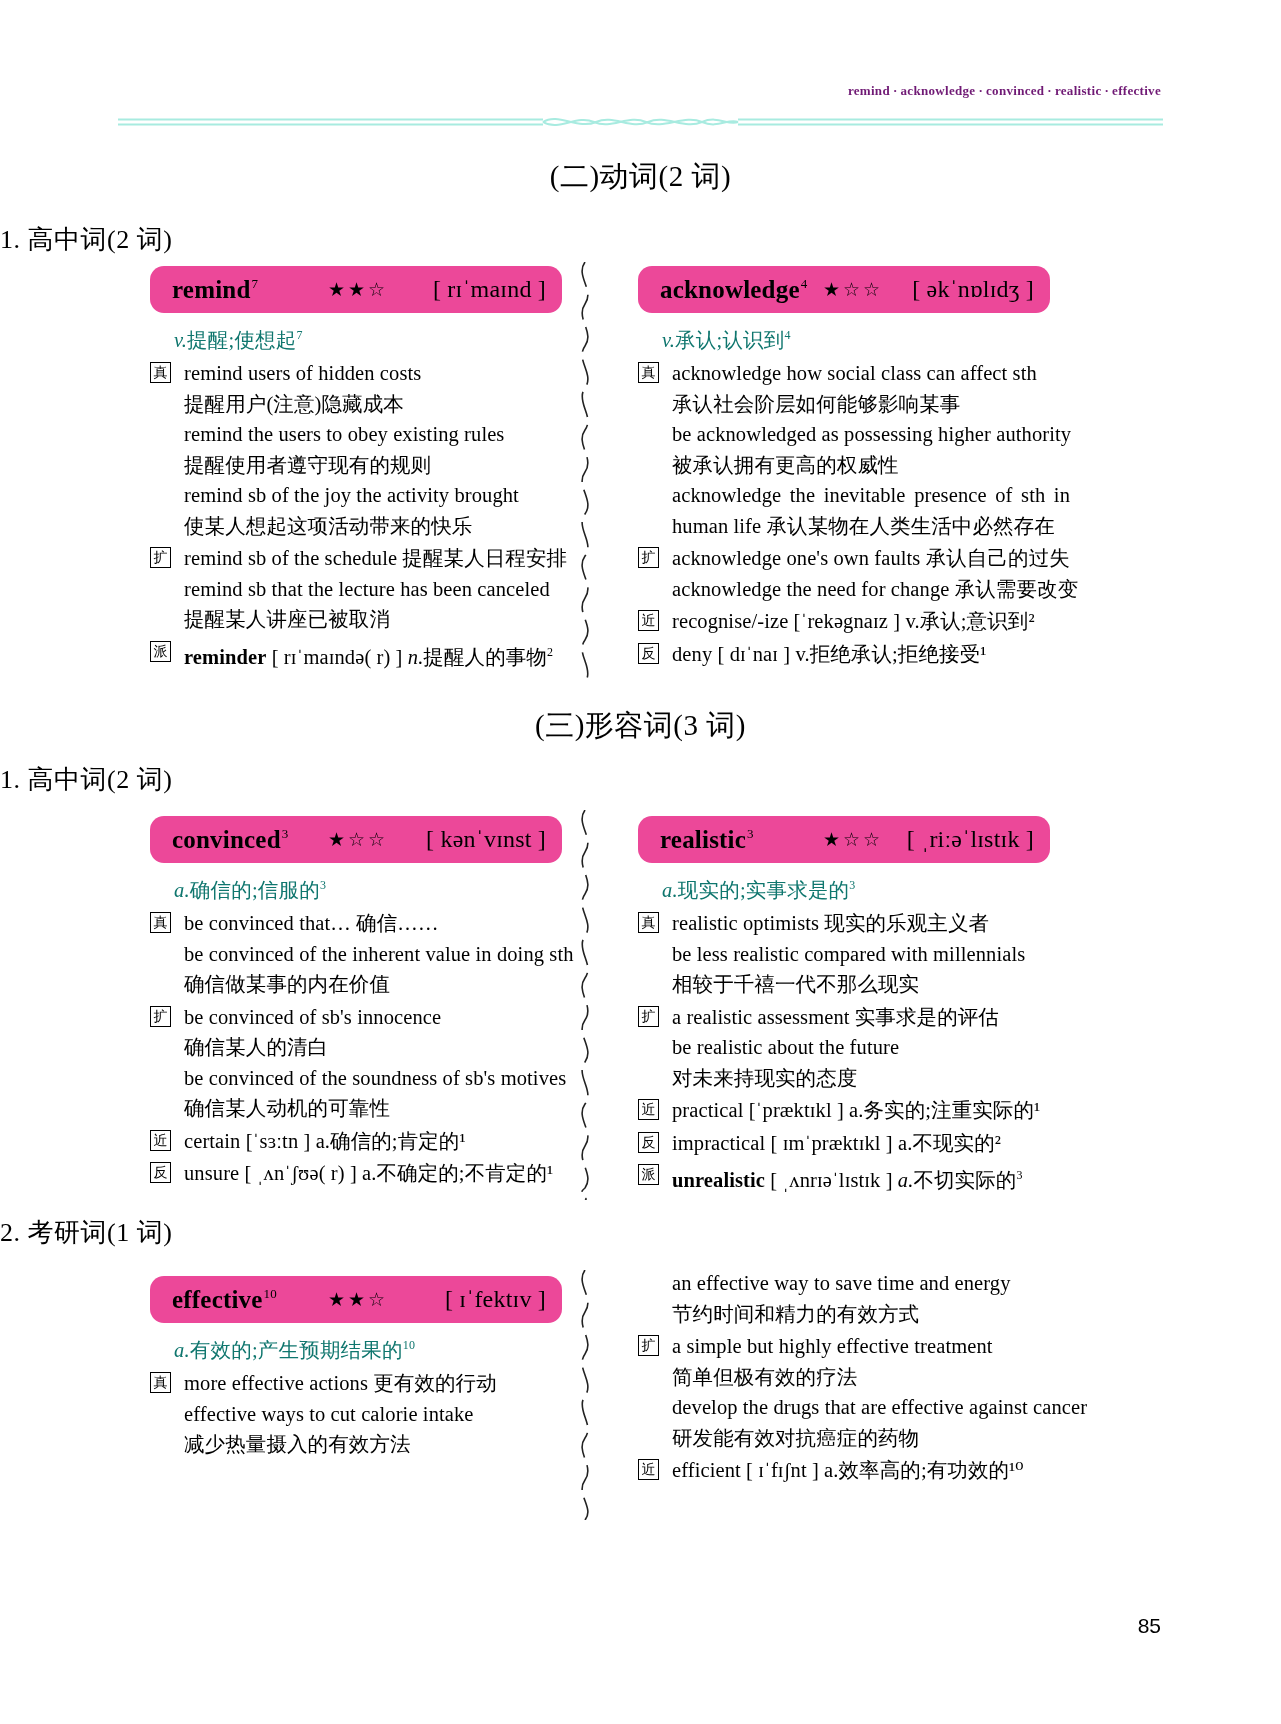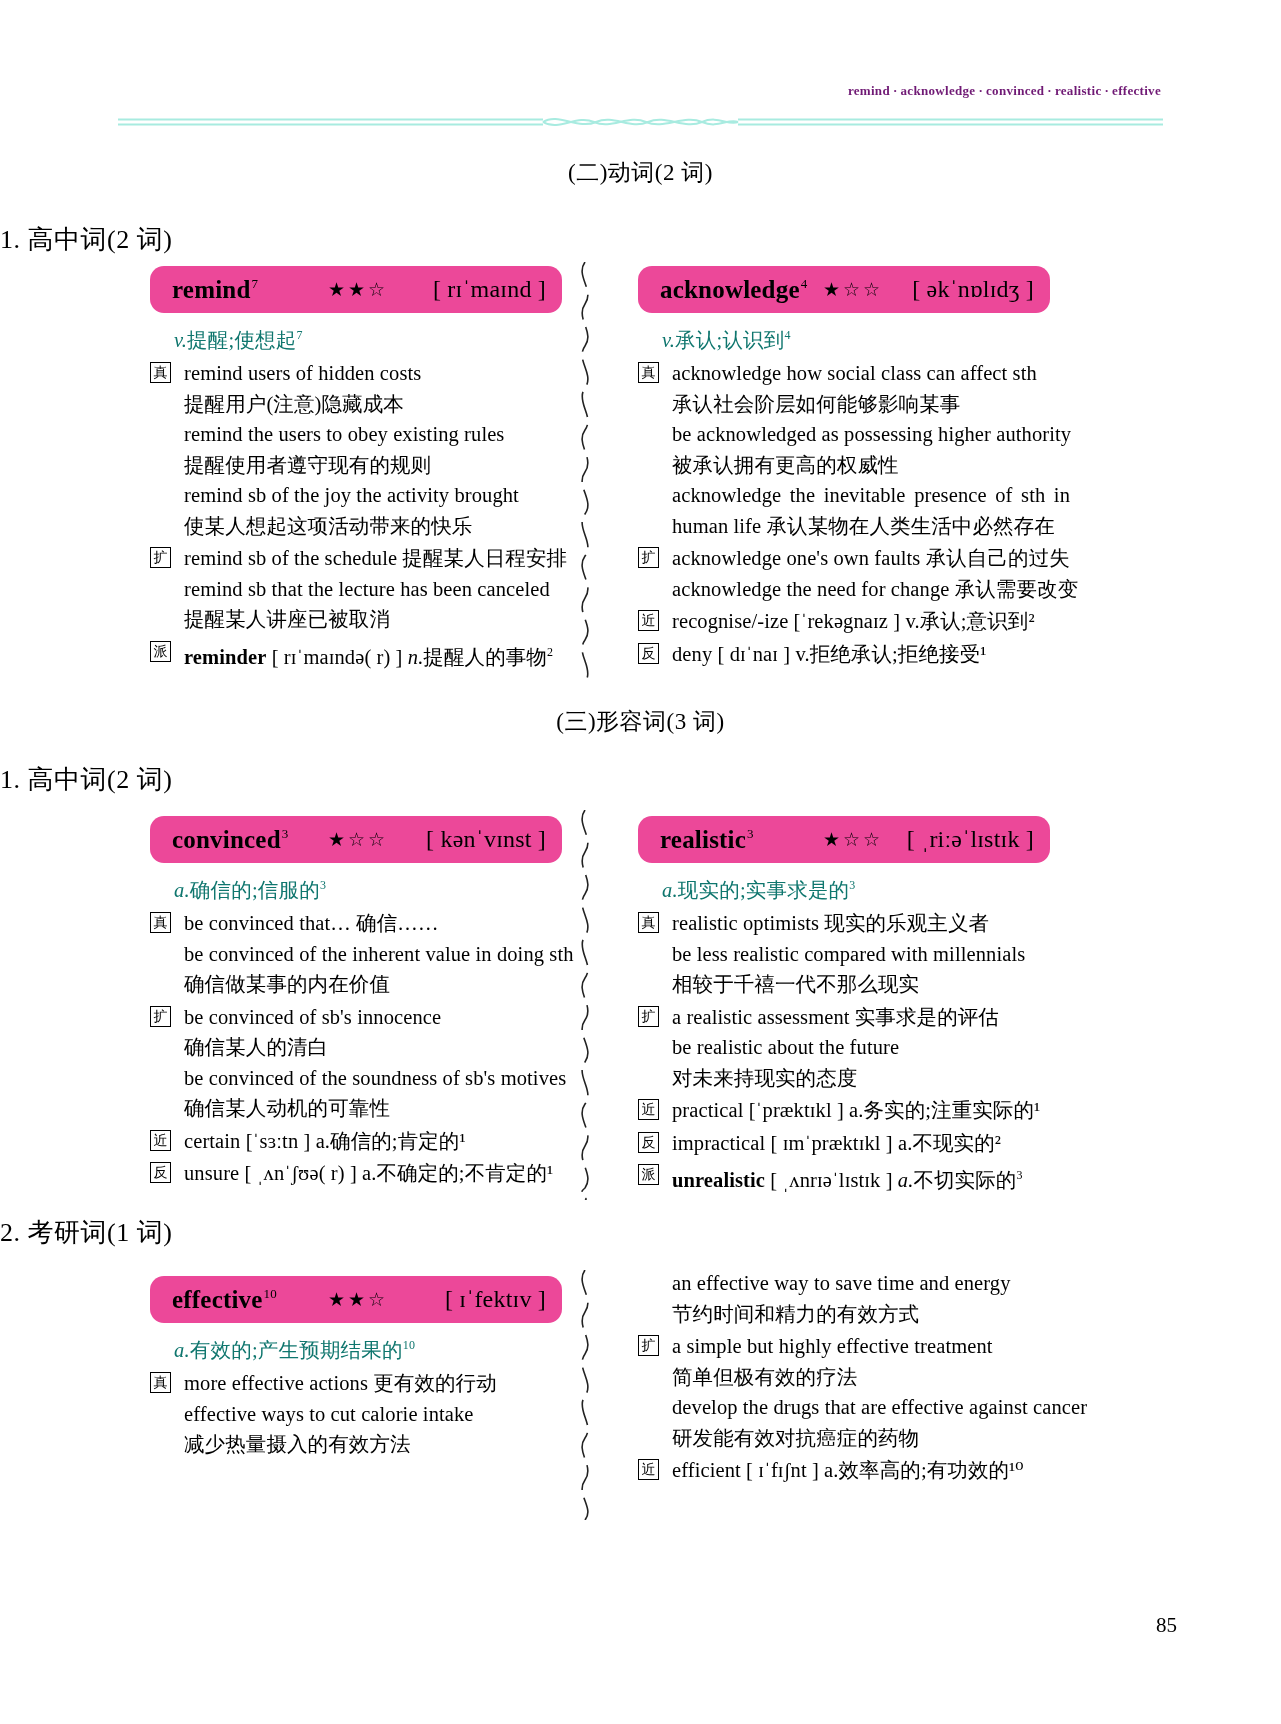--- a/index.html
+++ b/index.html
@@ -44,21 +44,21 @@
     height: 16px;
   }
   .header-rule svg { display: block; width: 100%; height: 16px; }
 
   
   .section-title {
     position: absolute;
     width: 100%;
     text-align: center;
     font-family: "Liberation Serif", "DejaVu Serif", serif;
-    font-size: 23px;
+    font-size: 29px;
     color: #000;
     letter-spacing: 0.5px;
   }
   .sub-title {
     position: absolute;
     width: 100%;
     text-align: left;
     font-family: "Liberation Serif", "DejaVu Serif", serif;
     font-size: 26px;
     color: #000;
@@ -176,24 +176,24 @@
   }
   .line .pos {
     font-style: italic;
   }
   .line .bold { font-weight: bold; }
   .line sup { font-size: 12px; }
 
   
   .page-number {
     position: absolute;
-    right: 104px;
+    right: 120px;
     bottom: 86px;
     font-size: 21px;
-    font-family: Liberation Serif, serif;
+    font-family: Liberation Sans, sans-serif;
     text-align: right;
   }
 </style>
 </head>
 <body>
 
 <div class="page-header">
   <div class="header-words">
     <span>remind</span><span class="header-sep">·</span><span>acknowledge</span><span class="header-sep">·</span><span>convinced</span><span class="header-sep">·</span><span>realistic</span><span class="header-sep">·</span><span>effective</span>
   </div>

